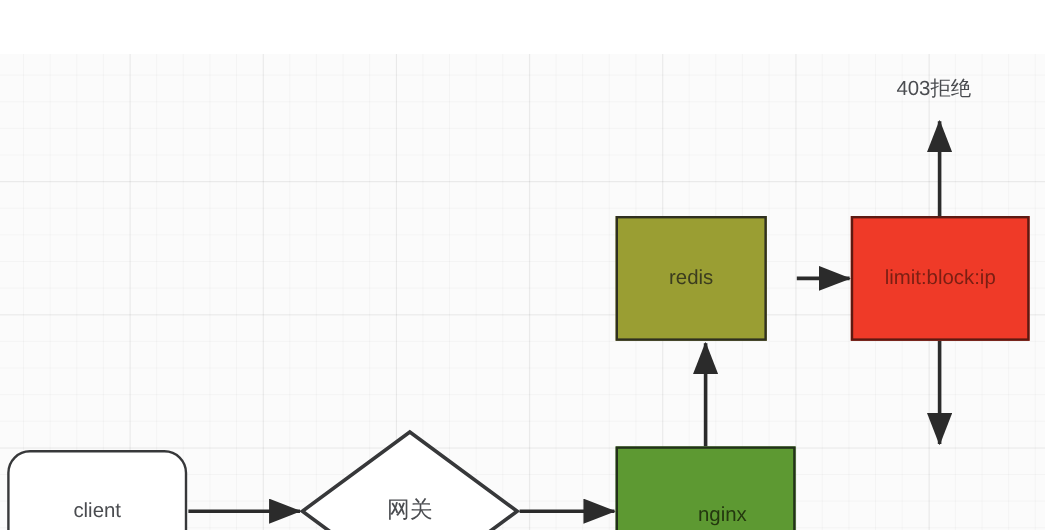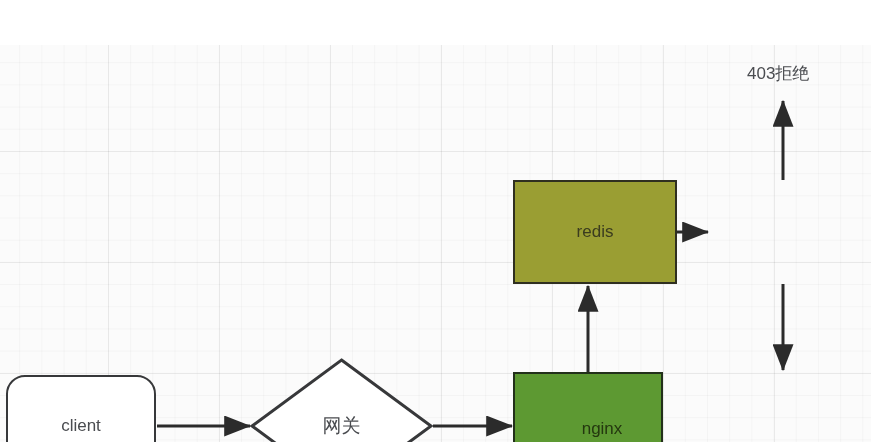--- a/index.html
+++ b/index.html
@@ -73,21 +73,21 @@
     left: 0;
     top: 0;
   }
   .diamond-wrap .node-label {
     position: relative;
     z-index: 2;
   }
   .box-redis {
     left: 513px;
     top: 135px;
-    width: 164px;
+    width: 126px;
     height: 104px;
     background: #9a9e33;
     border: 2px solid #2f2f20;
     color: #3b3c1f;
     font-size: 17px;
   }
   .box-limit {
     left: 709px;
     top: 135px;
     width: 149px;
@@ -176,19 +176,22 @@
     <svg class="diamond-svg" width="185" height="138" viewBox="0 0 185 138" xmlns="http://www.w3.org/2000/svg">
       <polygon points="92.5,3 182,69 92.5,135 3,69" fill="#ffffff" stroke="#37383a" stroke-width="3"></polygon>
     </svg>
     <span class="node-label">网关</span>
   </div>
 
   <div class="node box-redis">
     <span class="node-label">redis</span>
   </div>
 
+  <div class="node box-limit">
+    <span class="node-label">limit:block:ip</span>
+  </div>
 
   <div class="node box-nginx">
     <span class="node-label">nginx</span>
   </div>
 
 
 </div>
 
 </body></html>

